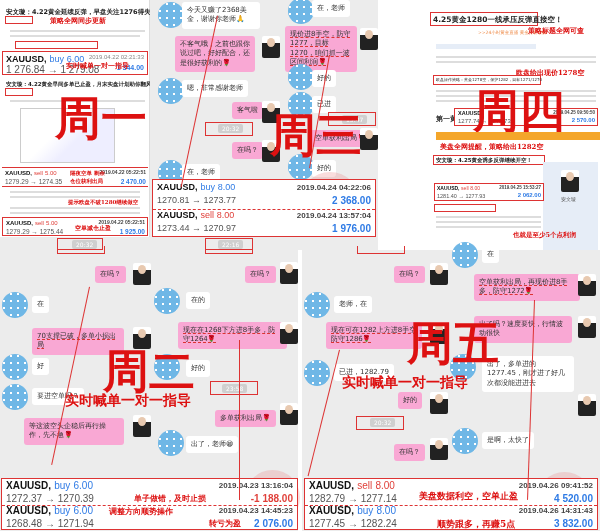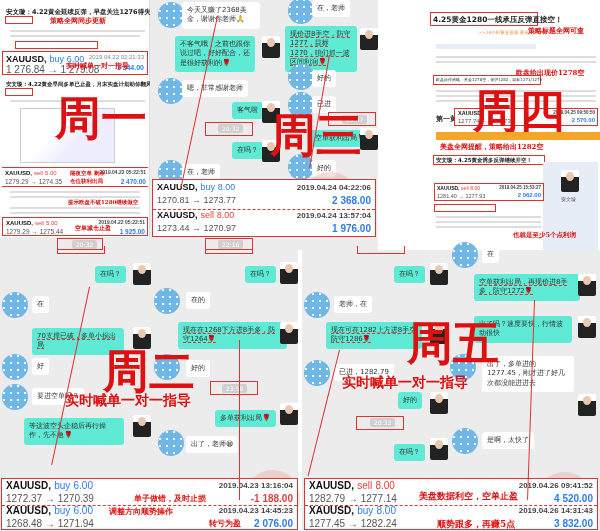--- a/index.html
+++ b/index.html
@@ -4,21 +4,21 @@
 <style>
 *{box-sizing:border-box;margin:0;padding:0}
 body{width:600px;height:531px;overflow:hidden;background:#fff;font-family:"DejaVu Sans",sans-serif;position:relative}
 .abs{position:absolute}
 .chatbg{background:#ececec}
 .art{background:#fff}
 .redbox{border:1.5px solid #d33;position:absolute}
 .hand{color:#d11;font-family:"DejaVu Serif",serif;font-weight:bold;position:absolute;white-space:nowrap}
 .big{color:#d11;font-family:"DejaVu Serif",serif;font-weight:bold;position:absolute;font-size:46px;line-height:1}
 .bubble{position:absolute;font-size:7px;color:#333;padding:4px 5px;border-radius:3px;line-height:1.35}
-.me{background:#5eead4}
+.me{background:#f9a8d4}
 .them{background:#fff}
 .avatar{position:absolute;width:26px;height:26px;border-radius:50%;background:radial-gradient(circle at 30% 30%,#fff 15%,transparent 16%) 0 0/7px 7px,#6fb7e6}
 .teacher{position:absolute;width:18px;height:22px;background:linear-gradient(#fff 0 30%,#222 30% 100%);border-radius:2px}
 .teacher::before{content:"";position:absolute;left:5px;top:2px;width:8px;height:9px;border-radius:50%;background:#e8c9b0}
 .ts{position:absolute;font-size:6px;color:#fff;background:#cfcfcf;padding:1px 4px;border-radius:2px}
 .tsbox{position:absolute;border:1.5px solid #d33;width:48px;height:14px}
 .trade{position:absolute;background:#fff;border:1.5px solid #d33}
 .trade .row{position:absolute;left:4px;right:4px;height:50%}
 .sym{font-weight:bold;font-family:"Liberation Sans",sans-serif;color:#111}
 .buy{color:#2f7be5;font-family:"Liberation Sans",sans-serif}

